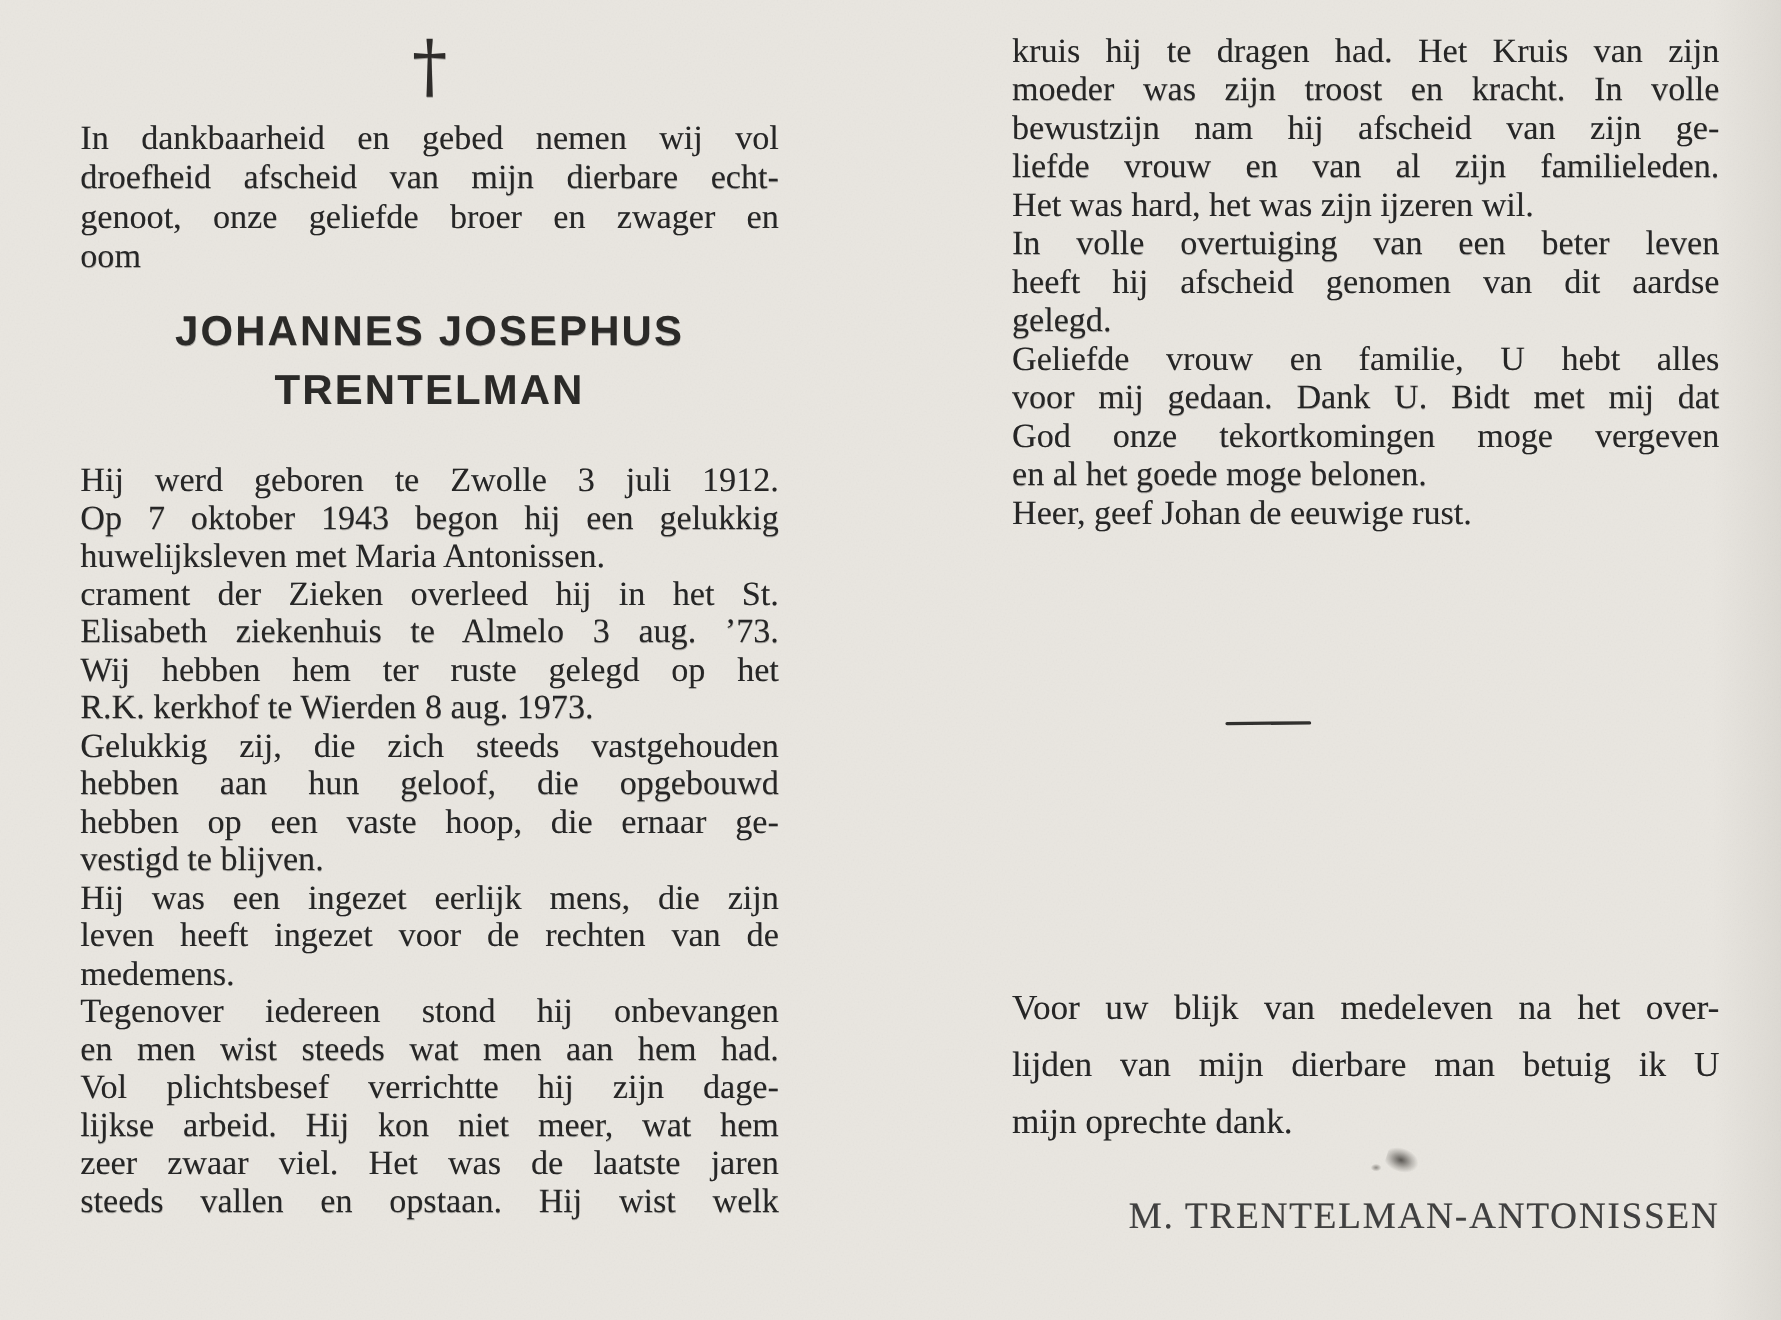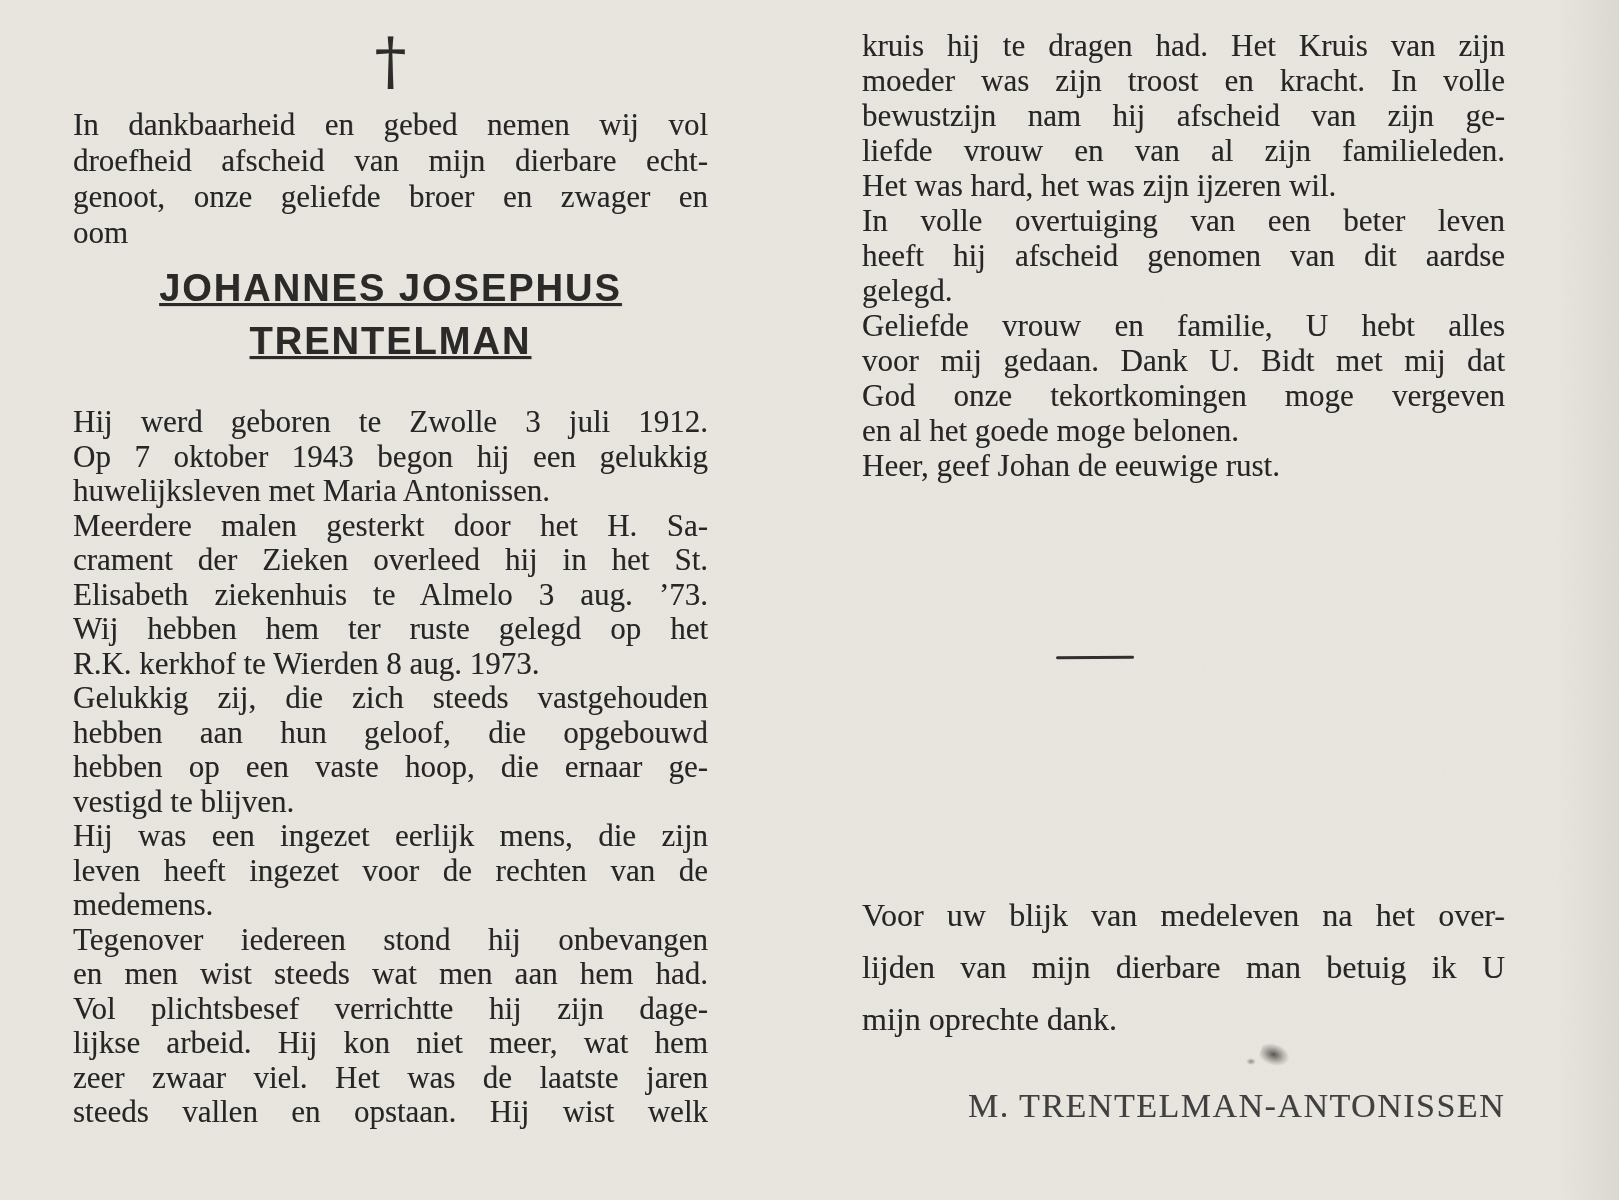--- a/index.html
+++ b/index.html
@@ -17,46 +17,45 @@
     text-shadow:0.3px 0.4px 0.6px rgba(20,20,20,0.30);
   }
   .grain{position:absolute;inset:0;width:100%;height:100%;pointer-events:none;}
   .edge-band{
     position:absolute;top:0;right:0;width:62px;height:100%;
     background:linear-gradient(90deg, rgba(110,105,95,0.00), rgba(110,105,95,0.10));
     pointer-events:none;
   }
   .col{position:absolute;}
   .col-left{left:73px;top:25px;width:635px;}
-  .col-right{left:862px;top:28px;width:643px;}
+  .col-right{left:920px;top:28px;width:643px;}
 
   .cross{
     height:82px;
     font-family:"DejaVu Serif", serif;
     font-size:64px;line-height:72px;
     text-align:center;
     color:#2e2c2a;
   }
 
   .line{
     text-align:justify;
     text-align-last:justify;
     -moz-text-align-last:justify;
   }
   .para .line:last-child{text-align-last:left;-moz-text-align-last:left;}
   .para.cont .line:last-child{text-align-last:justify;-moz-text-align-last:justify;}
 
   .intro .line{font-size:31px;line-height:36px;}
   .heading{
-    margin-top:11px;
+    margin-top:25px;
     text-align:center;
     font-family:"Liberation Sans", sans-serif;
     font-weight:700;
     color:#2b2a28;
-    text-decoration:underline;
   }
   .heading .hline{
     font-size:38px;line-height:53px;letter-spacing:2px;
     text-align:center;text-align-last:center;-moz-text-align-last:center;
   }
   .body{margin-top:37px;}
   .body .line{font-size:31px;line-height:34.5px;}
 
   .rc-paras .line{font-size:31px;line-height:35px;}
   .divider{
@@ -121,21 +120,20 @@
         <div class="hline">TRENTELMAN</div>
       </div>
 
     <div class="body">
         <div class="para">
           <div class="line">Hij werd geboren te Zwolle 3 juli 1912.</div>
           <div class="line">Op 7 oktober 1943 begon hij een gelukkig</div>
           <div class="line">huwelijksleven met Maria Antonissen.</div>
         </div>
         <div class="para">
-          <div class="line">Meerdere malen gesterkt door het H. Sa-</div>
           <div class="line">crament der Zieken overleed hij in het St.</div>
           <div class="line">Elisabeth ziekenhuis te Almelo 3 aug. ’73.</div>
           <div class="line">Wij hebben hem ter ruste gelegd op het</div>
           <div class="line">R.K. kerkhof te Wierden 8 aug. 1973.</div>
         </div>
         <div class="para">
           <div class="line">Gelukkig zij, die zich steeds vastgehouden</div>
           <div class="line">hebben aan hun geloof, die opgebouwd</div>
           <div class="line">hebben op een vaste hoop, die ernaar ge-</div>
           <div class="line">vestigd te blijven.</div>

